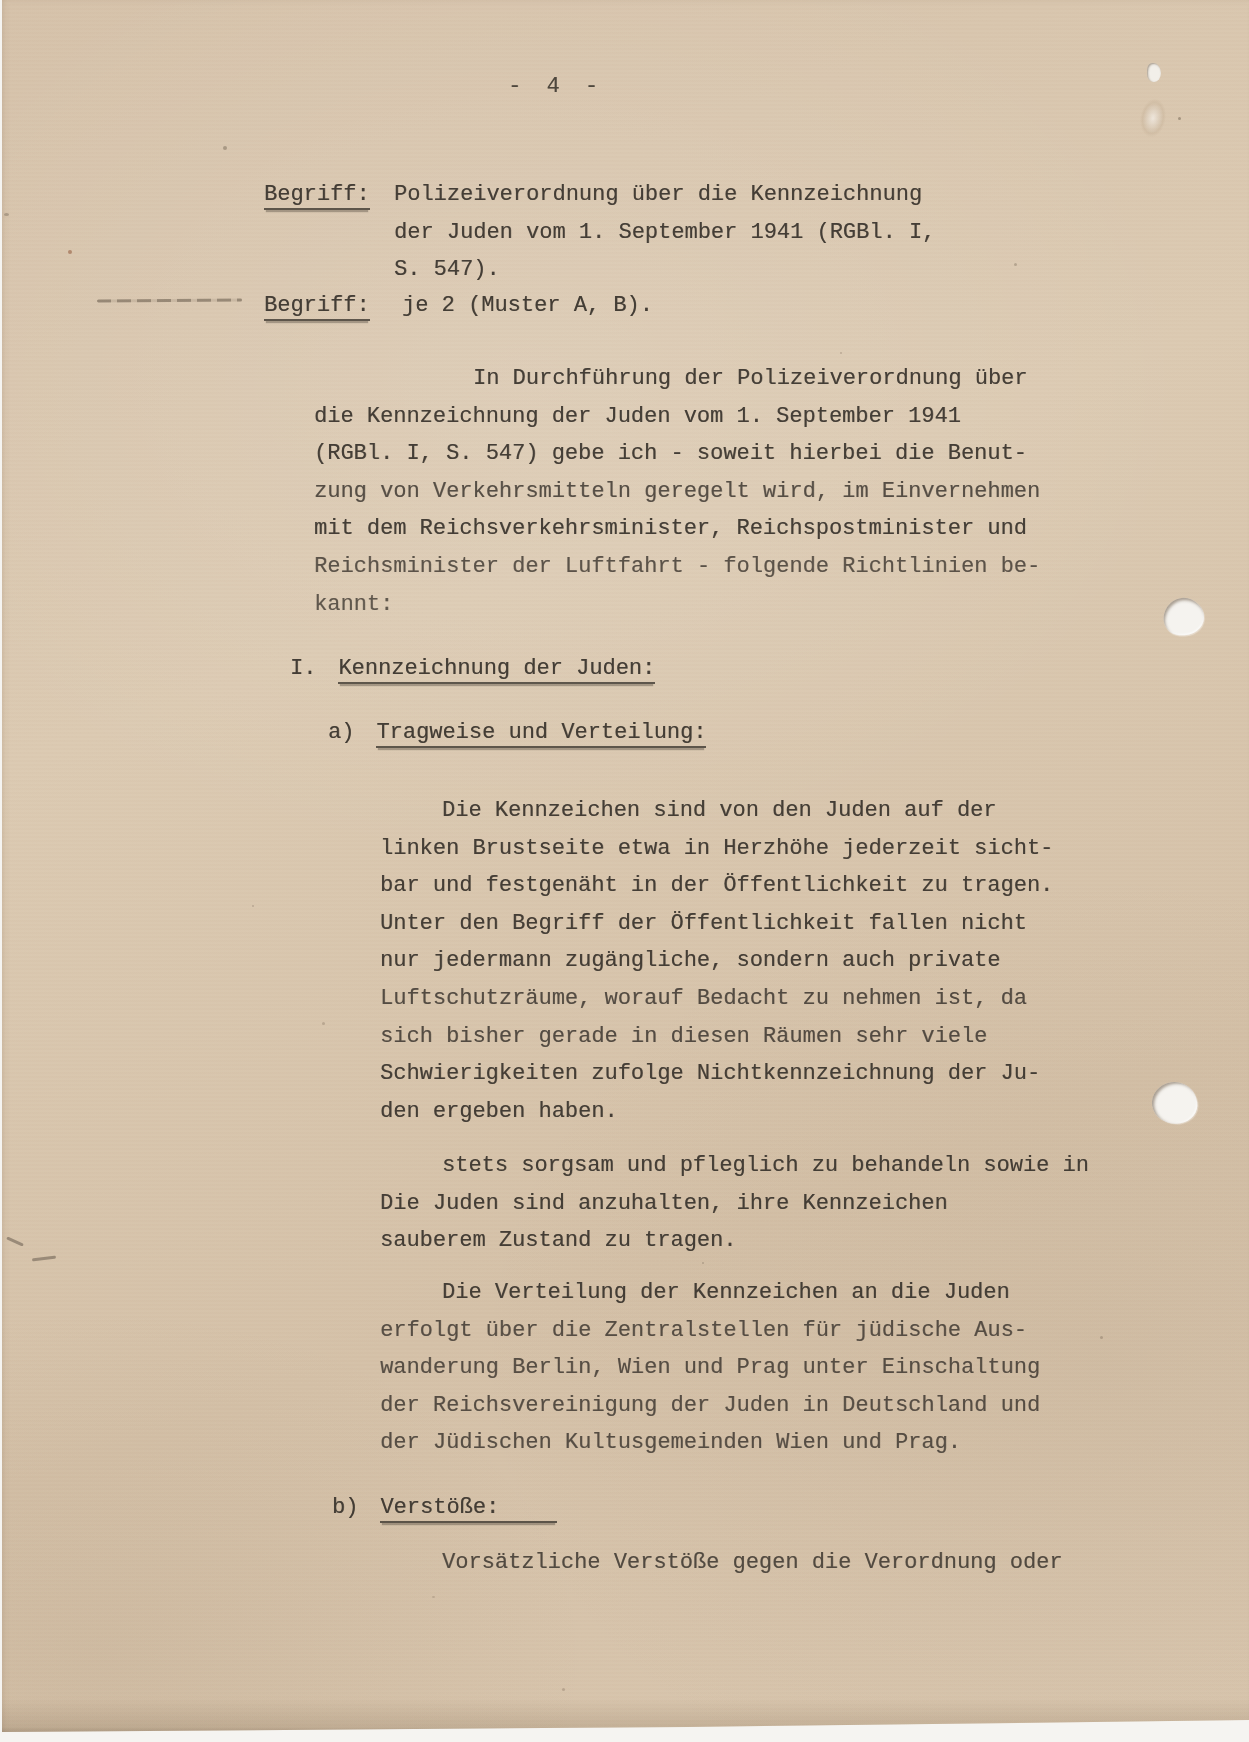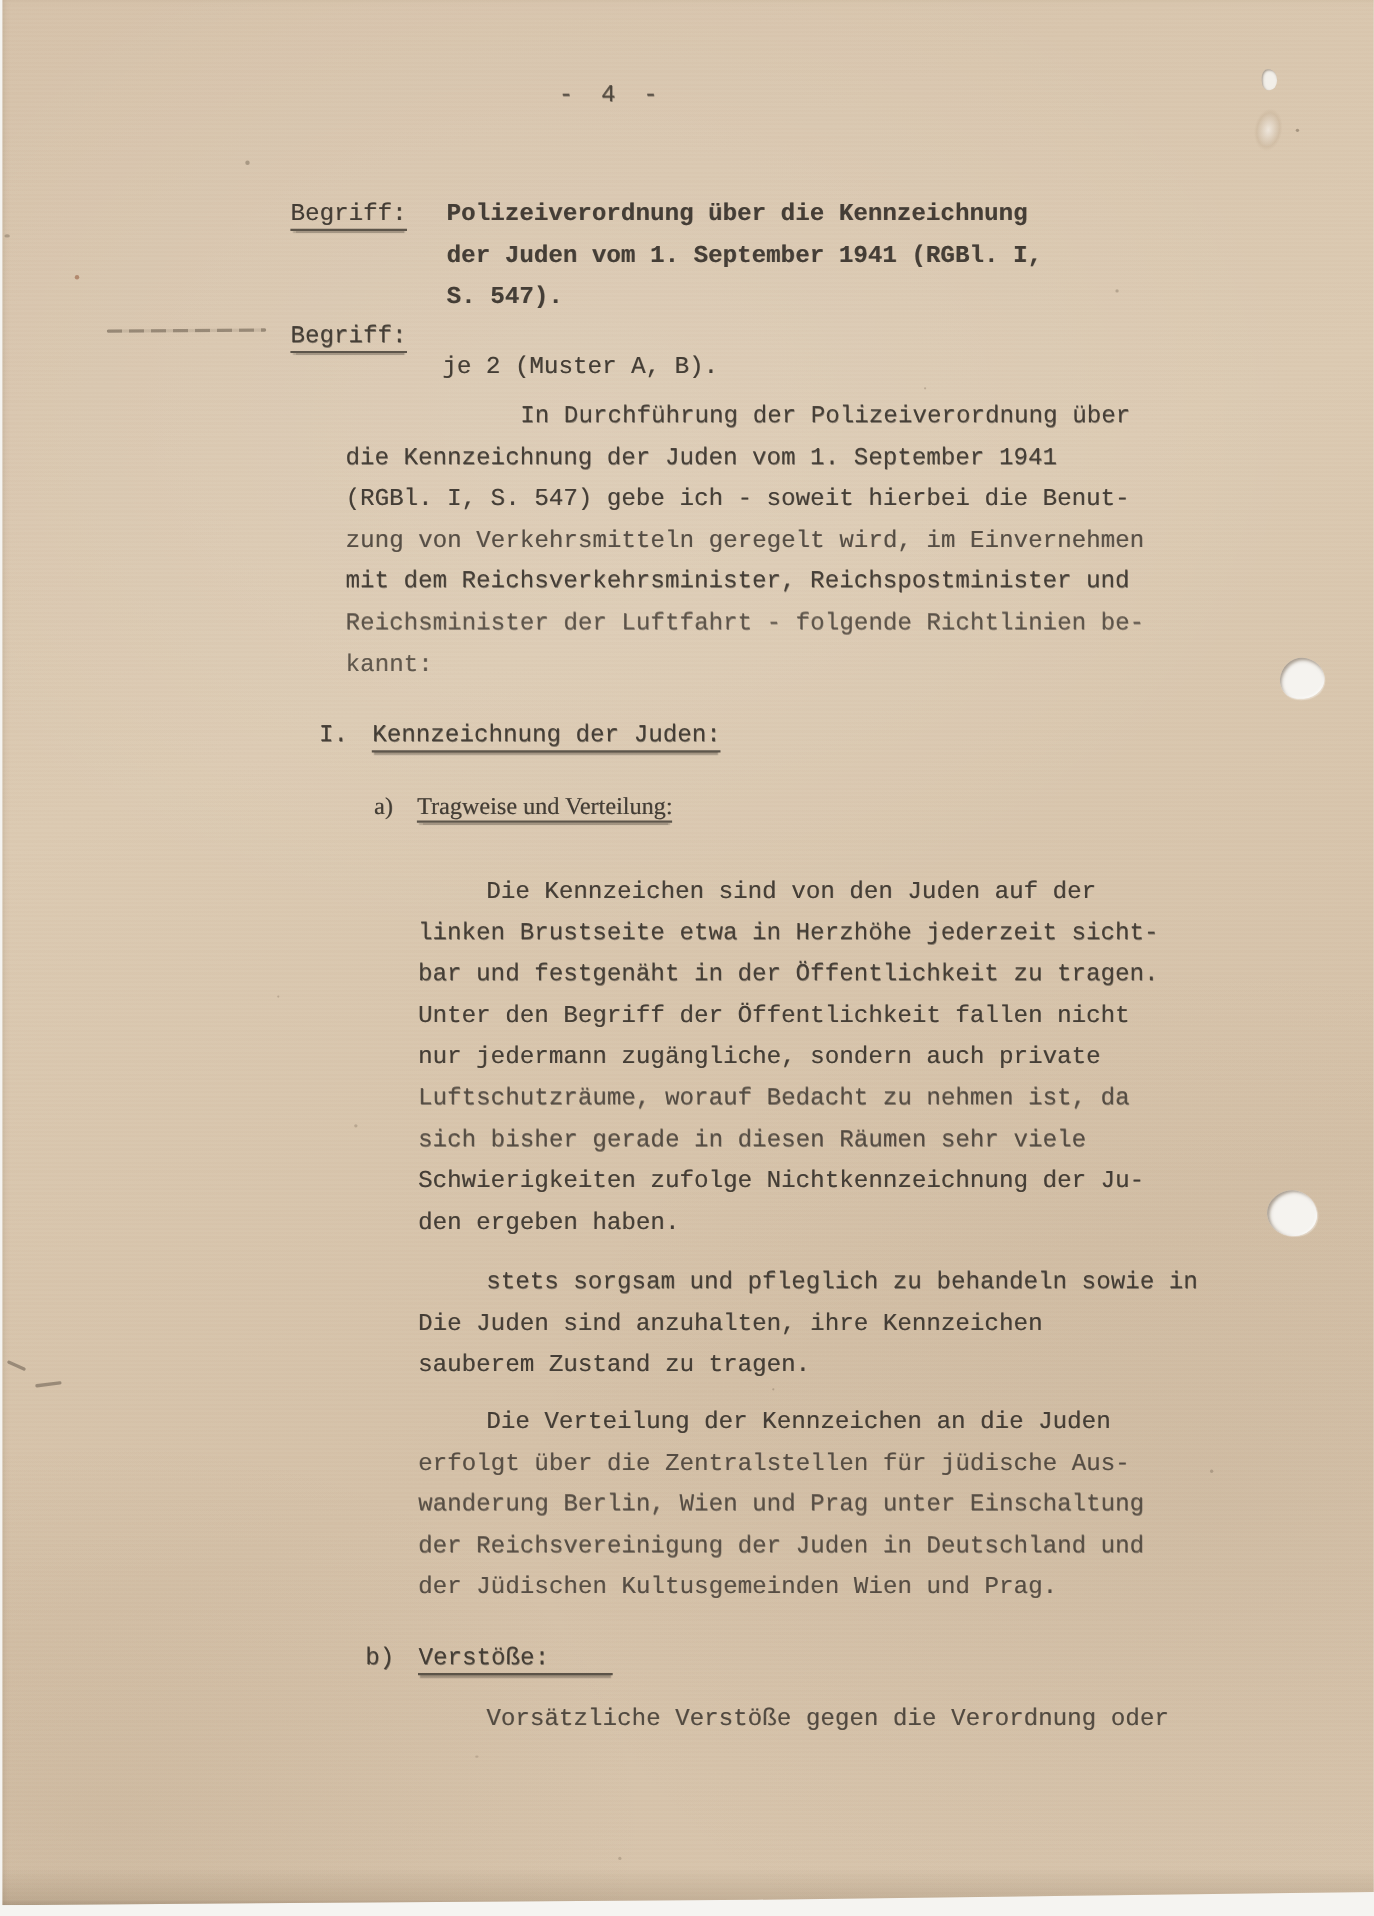--- a/index.html
+++ b/index.html
@@ -33,38 +33,38 @@
   .lbl { position: absolute; font-size: 22px; line-height: 37.6px; white-space: pre; }
   .u { border-bottom: 2px solid rgba(58,52,45,0.78); padding-bottom: 1px;
        box-shadow: 0 4px 1px -2px rgba(74,66,56,0.38); }
   .u-ext { padding-right: 58px; }
   .txt, .tline { text-shadow: 0.4px 0.4px 0.6px rgba(58,52,45,0.55); }
   .tblock .tline { text-shadow: 0.4px 0.4px 0.6px rgba(58,52,45,0.5); }
 
   .pagenum { position: absolute; left: 506px; top: 74px; font-size: 22px; letter-spacing: 6px; color: rgba(58,52,45,0.72); }
 
   .meta-betrifft-label { left: 262px; top: 176px; }
-  .meta-betrifft { left: 404px; top: 176px; font-weight: bold; }
+  .meta-betrifft { left: 392px; top: 176px; }
   .meta-anlagen-label { left: 262px; top: 287px; }
-  .meta-anlagen-value { left: 400px; top: 287px; margin-top: 28px; }
+  .meta-anlagen-value { left: 400px; top: 287px; }
 
   .pencil-line {
     position: absolute; left: 95px; top: 299px; width: 145px; height: 3px;
     background: repeating-linear-gradient(90deg, rgba(86,74,60,0.50) 0 14px, rgba(86,74,60,0.12) 14px 20px);
     transform: rotate(-0.4deg); border-radius: 2px;
   }
 
   .intro { left: 288px; top: 360px; margin-left: 24px; }
   .intro .tline:first-child { padding-left: 159px; }
   .intro .tline:nth-child(4) { color: rgba(58,52,45,0.66); }
   .intro .tline:nth-child(6) { color: rgba(58,52,45,0.60); text-align: right; }
   .intro .tline:nth-child(7) { color: rgba(58,52,45,0.55); }
 
   .sec-1 { left: 288px; top: 650px; }
-  .sec-a { left: 338px; top: 714px; font-family: Liberation Serif, serif; }
+  .sec-a { left: 326px; top: 714px; }
   .sec-b { left: 330px; top: 1489px; text-align: right; }
   .sec-gap { display: inline-block; width: 22px; }
 
   .para-a1 { left: 378px; top: 792px; }
   .para-a2 { left: 378px; top: 1147px; }
   .para-a3 { left: 378px; top: 1274px; }
   .para-b1 { left: 378px; top: 1544px; }
   .para-a1 .tline:first-child, .para-a2 .tline:first-child,
   .para-a3 .tline:first-child, .para-b1 .tline:first-child { padding-left: 62px; }
   .para-a1 .tline:nth-child(6), .para-a1 .tline:nth-child(7) { color: rgba(58,52,45,0.68); }

